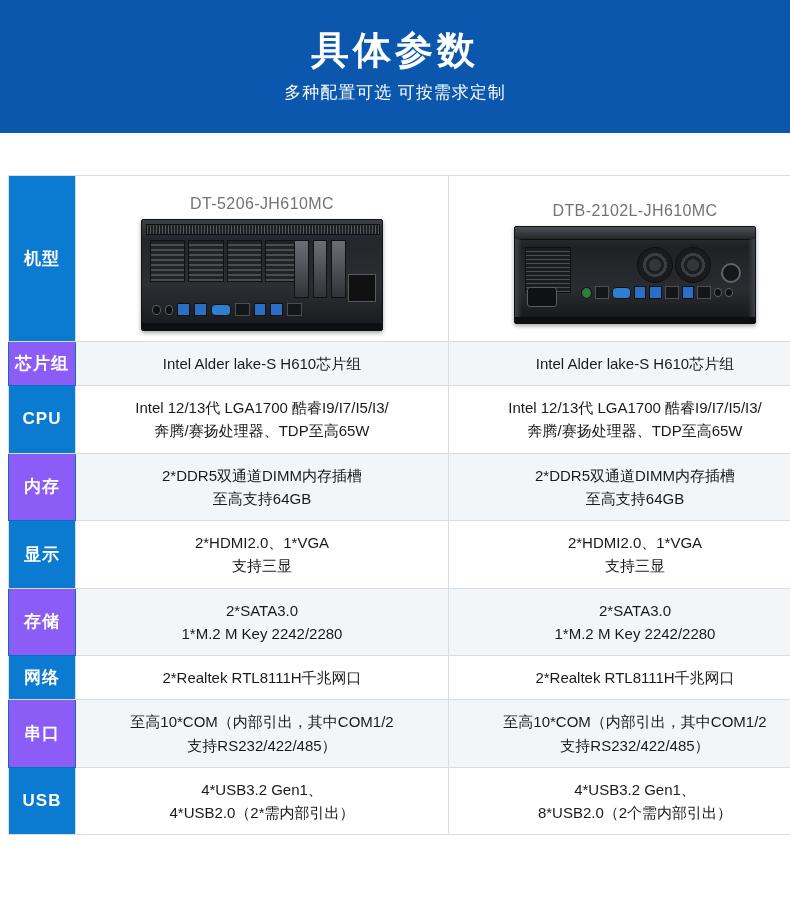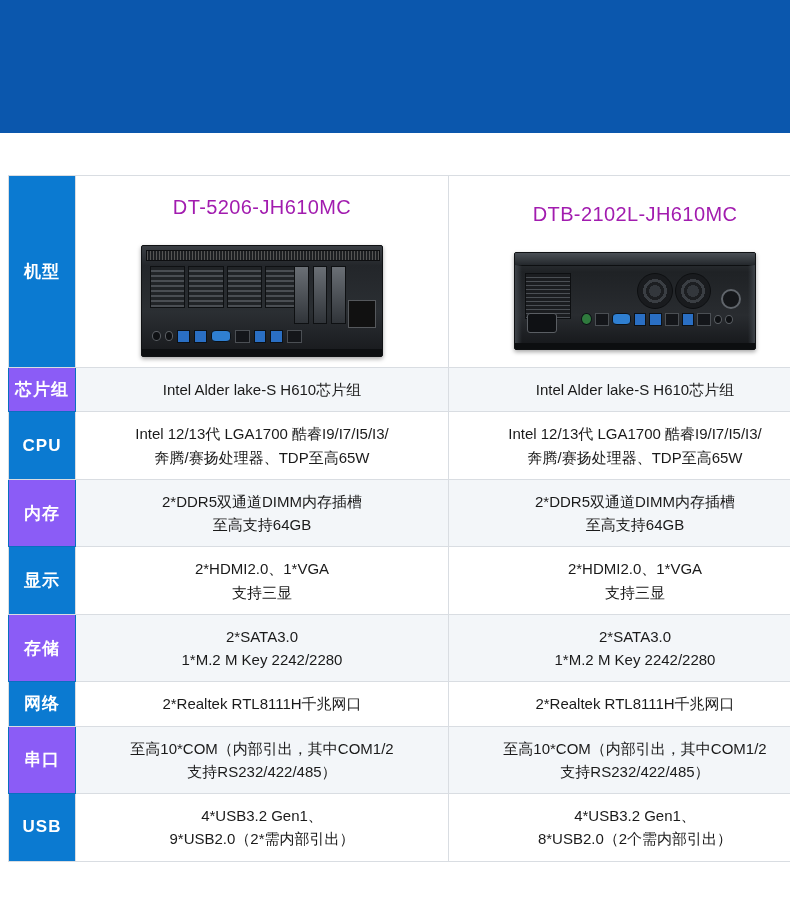--- a/index.html
+++ b/index.html
@@ -78,23 +78,23 @@
     background: #8b5cf6;
     border-color: #0a6fc0;
   }
 
   
   td.model-cell {
     padding: 16px 8px 10px 8px;
     background: #ffffff;
   }
   .model-name {
-    font-size: 20px;
-    margin-bottom: 22px;
-    color: #a21caf;
+    font-size: 16px;
+    margin-bottom: 2px;
+    color: #737373;
     letter-spacing: .4px;
   }
 
   
   .device {
     margin: 0 auto;
     position: relative;
   }
 
   
@@ -238,20 +238,22 @@
     width: 7px; height: 78px;
     background: linear-gradient(90deg,#3e4349,#20232700);
   }
   .devB .ear-l { left: 0; }
   .devB .ear-r { right: 0; transform: scaleX(-1); }
 </style>
 </head>
 <body>
 
 <div class="banner">
+  <div class="banner-title">具体参数</div>
+  <div class="banner-sub">多种配置可选 可按需求定制</div>
 </div>
 
 <div class="table-wrap">
   <table class="spec">
 
     <tbody>
         <tr>
       <td class="label">机型</td>
 
       <td class="cell model-cell">
@@ -382,21 +384,21 @@
       <td class="cell">
         <div>至高10*COM（内部引出，其中COM1/2</div>
         <div>支持RS232/422/485）</div>
       </td>
     </tr>
 
     <tr>
       <td class="label">USB</td>
       <td class="cell">
         <div>4*USB3.2 Gen1、</div>
-        <div>9*USB2.0（2*需内部引出）</div>
+        <div>4*USB2.0（2*需内部引出）</div>
       </td>
       <td class="cell">
         <div>4*USB3.2 Gen1、</div>
         <div>8*USB2.0（2个需内部引出）</div>
       </td>
     </tr>
 
   </tbody>
     </table>
 </div>

